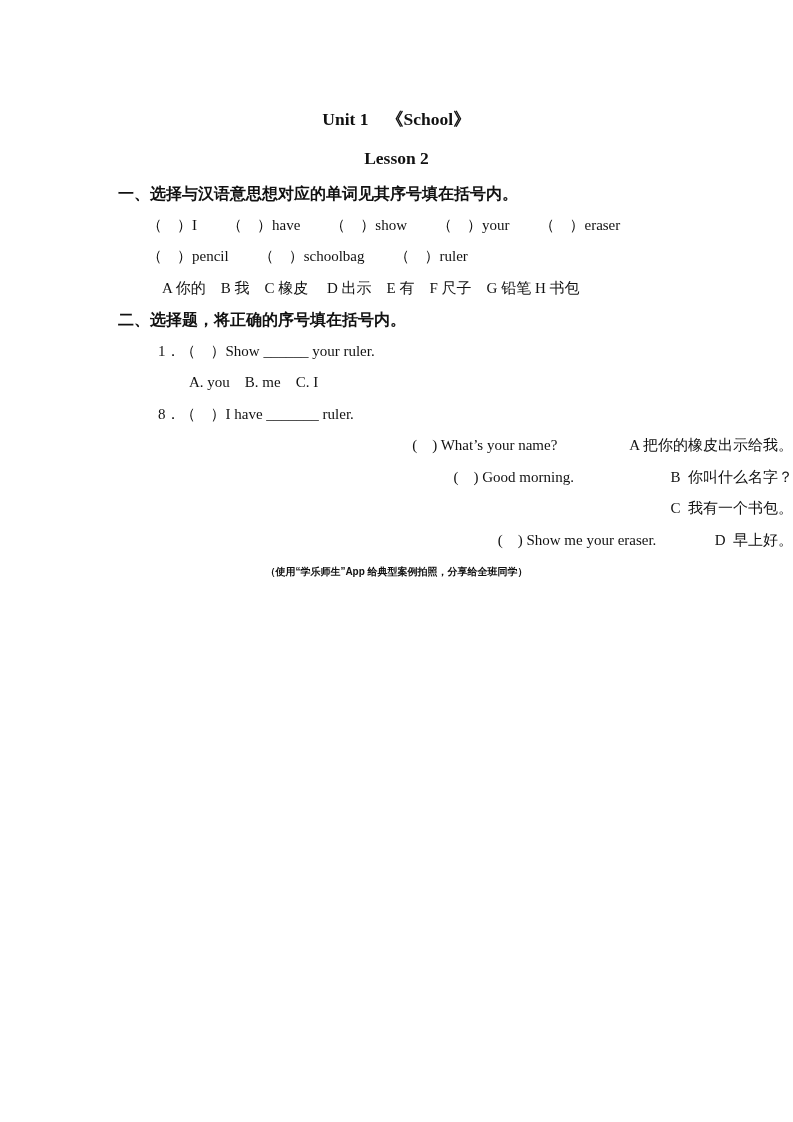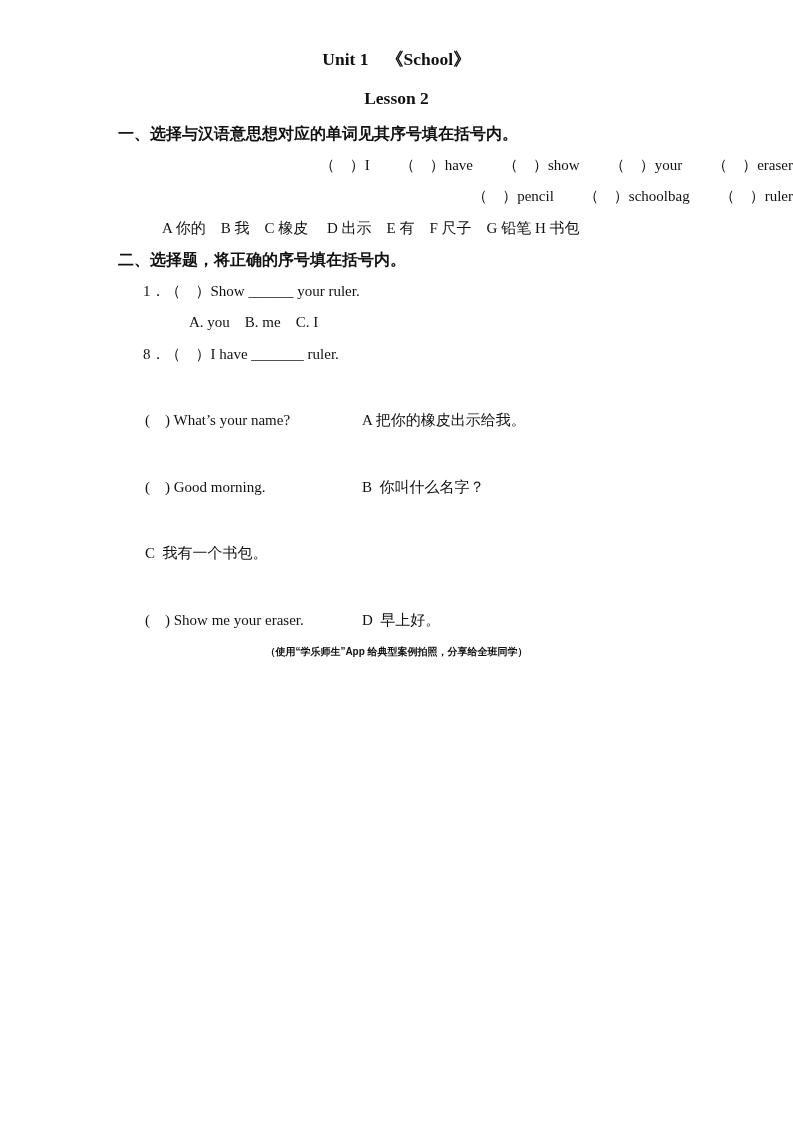--- a/index.html
+++ b/index.html
@@ -6,21 +6,21 @@
     margin: 0;
     padding: 0;
     background: #ffffff;
   }
   .page {
     position: relative;
     width: 793px;
     height: 950px;
     background: #ffffff;
     box-sizing: border-box;
-    padding-top: 40px;
+    padding-top: 100px;
     overflow: hidden;
     color: #111111;
   }
   .line {
     white-space: pre-wrap;
     margin: 0;
     line-height: 31.5px;
     font-size: 15px;
     font-family: "Liberation Serif", "DejaVu Serif", serif;
     color: #111111;
@@ -31,31 +31,32 @@
     font-weight: bold;
     text-align: center;
     font-family: "Liberation Serif", "DejaVu Serif", serif;
   }
   .sec-head {
     padding-left: 118px;
     font-weight: bold;
     font-family: "Liberation Sans", "DejaVu Sans", sans-serif;
     font-size: 16px;
   }
-  .s1-row  { padding-left: 147px; text-align: right; }
+  .s1-row  { padding-left: 147px; }
   .s1-key  { padding-left: 162px; }
-  .q-stem  { padding-left: 143px; }
+  .q-stem  { padding-left: 143px; margin-left: 15px; }
   .q-opts  { padding-left: 183px; margin-left: 6px; }
   .pair-row {
     padding-left: 145px;
     display: flex;
     align-items: baseline;
+    justify-content: flex-end;
   }
   .pair-left  { display: inline-block; width: 217px; white-space: pre-wrap; }
-  .pair-right { display: inline-block; white-space: pre-wrap; margin-top: 35px; }
+  .pair-right { display: inline-block; white-space: pre-wrap; }
   .footer-note {
     text-align: center;
     font-weight: bold;
     font-family: "Liberation Sans", "DejaVu Sans", sans-serif;
     font-size: 10px;
   }
 </style>
 </head>
 <body>
 

